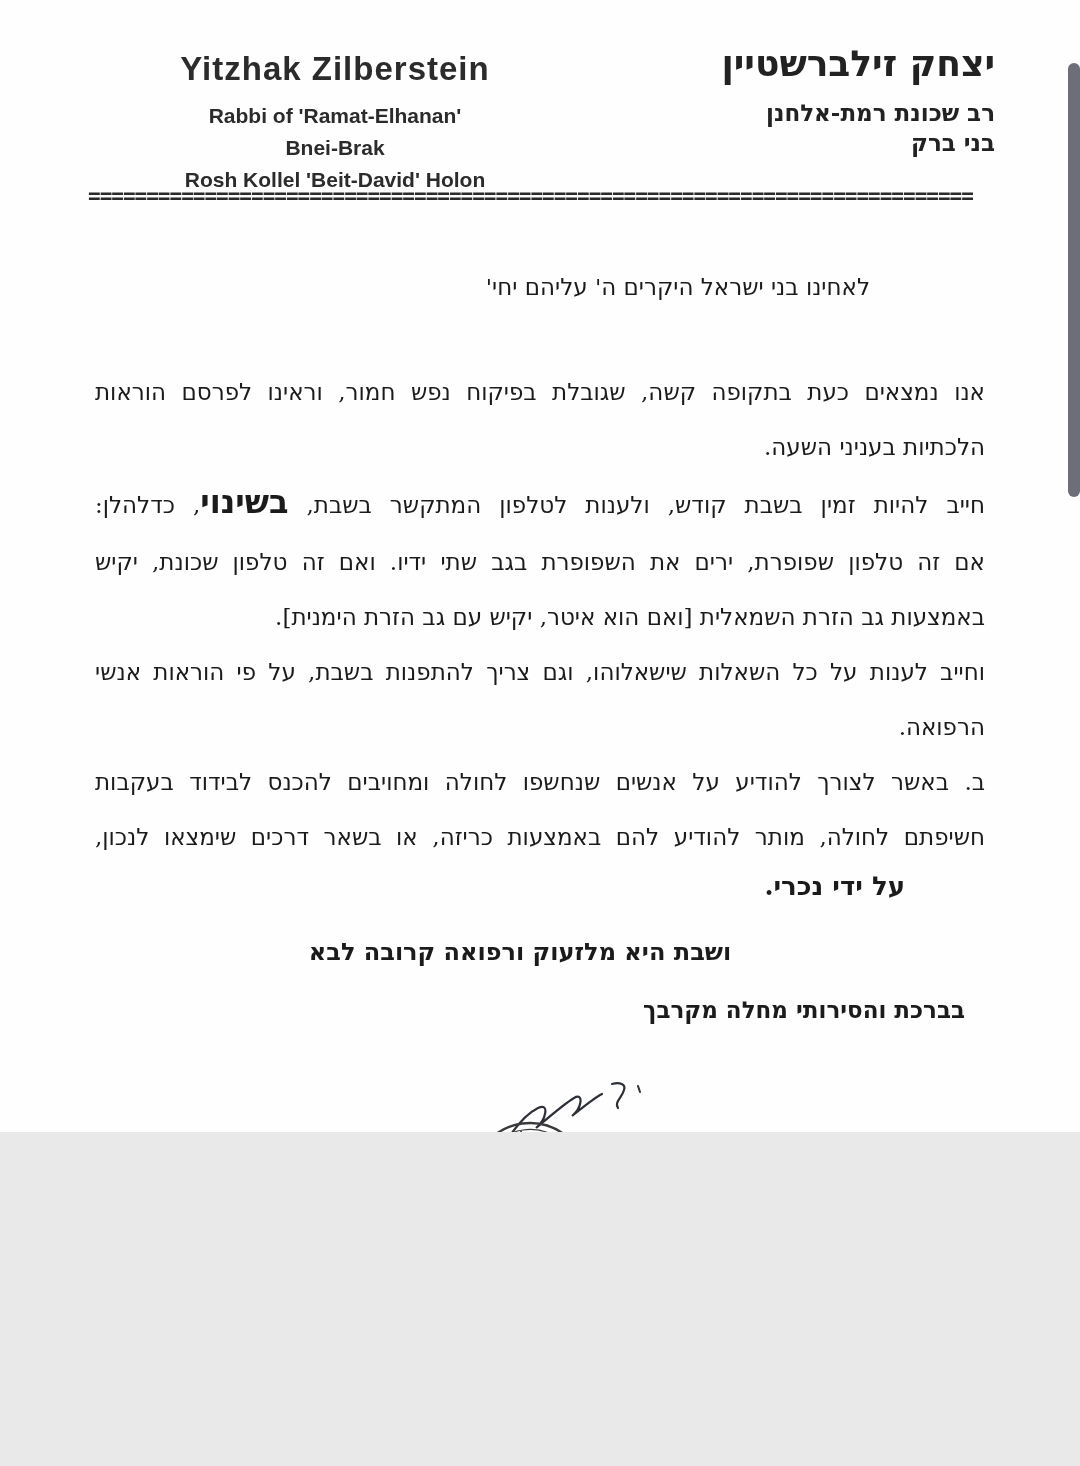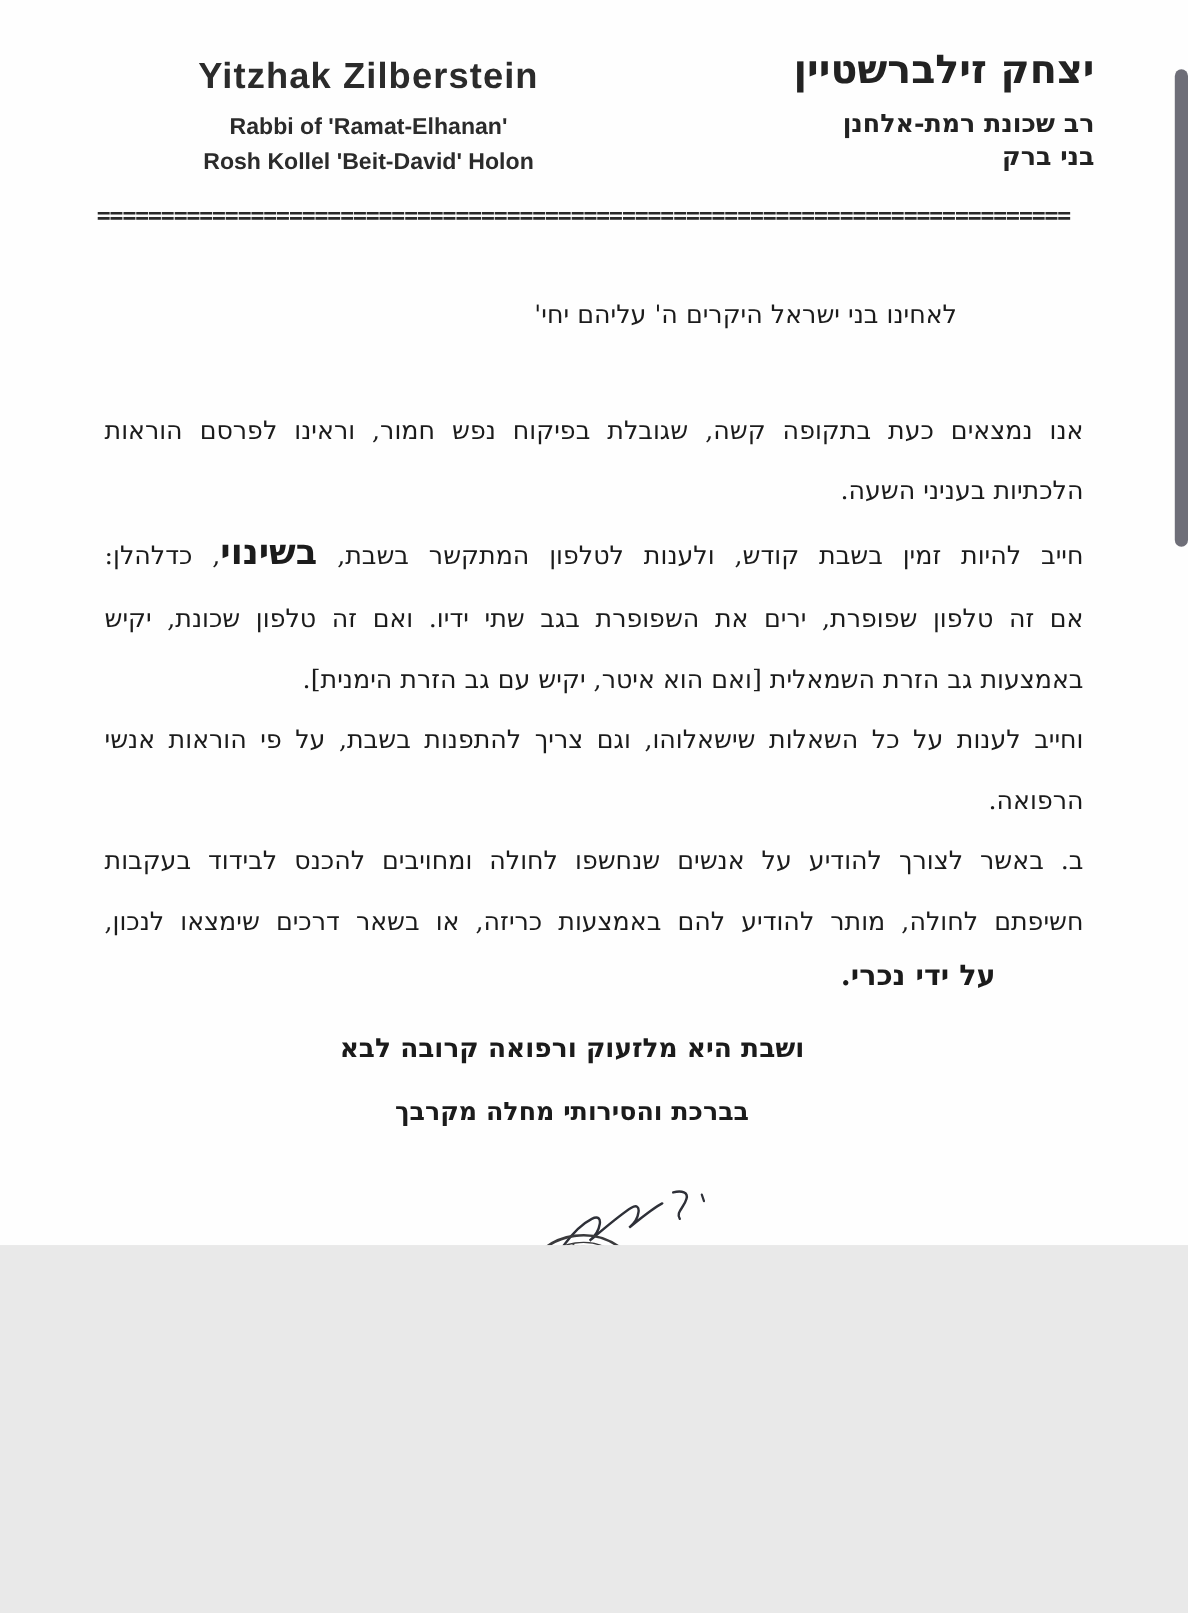--- a/index.html
+++ b/index.html
@@ -39,32 +39,33 @@
   .ln{line-height:55px;text-align:right;}
   .just{text-align:justify;text-align-last:justify;}
   .salutation{margin-top:5px;margin-left:0;margin-right:115px;}
   .gap-lg{margin-top:50px;}
   .gap-sm{margin-top:5px;}
   .gap-xs{margin-top:2px;}
   .bold-inline{font-weight:bold;font-size:32px;}
   .conclusion-line{font-weight:bold;font-size:26px;margin-right:80px;margin-top:-6px;}
   .center-line{text-align:center;position:relative;left:-20px;}
   .closing1{font-weight:bold;font-size:24px;margin-top:10px;}
-  .closing2{font-weight:bold;font-size:23px;margin-top:3px;}
+  .closing2{font-weight:bold;font-size:23px;margin-top:3px;text-align:right;}
   
   .sig-block{position:absolute;left:400px;top:1072px;width:260px;height:190px;}
 </style>
 </head>
 <body>
 
 <div class="page">
 
   <div class="lh-en">
     <div class="lh-en-name">Yitzhak  Zilberstein</div>
     <div class="lh-en-sub">Rabbi of 'Ramat-Elhanan'</div>
+    <div class="lh-en-sub">Bnei-Brak</div>
     <div class="lh-en-sub">Rosh Kollel 'Beit-David' Holon</div>
   </div>
 
   <div class="lh-he">
     <div class="lh-he-name">יצחק זילברשטיין</div>
     <div class="lh-he-sub">רב שכונת רמת-אלחנן</div>
     <div class="lh-he-sub">בני ברק</div>
   </div>
 
   <div class="divider">============================================================================</div>

